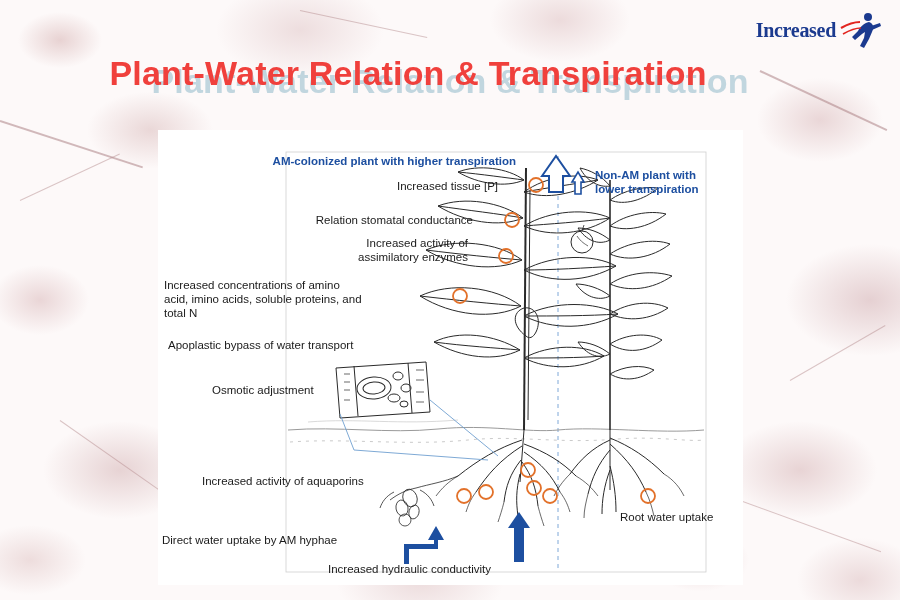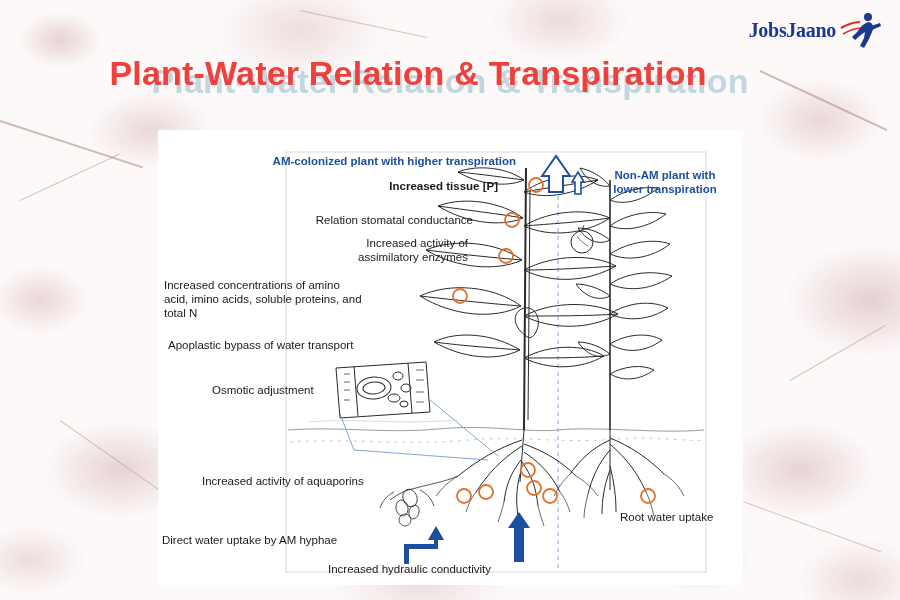--- a/index.html
+++ b/index.html
@@ -108,42 +108,41 @@
   .dlabel {
     position: absolute;
     font-size: 11.5px;
     color: #1a1a1a;
     line-height: 1.22;
     white-space: pre-line;
   }
   .dlabel.blue {
     color: #1d4fa0;
     font-weight: bold;
-    text-align: center;
   }
   .dlabel.right { text-align: right; }
 </style>
 </head>
 <body>
 
 <div id="page">
 
   <div class="bg-layer"></div>
 
   <div class="branch thick" style="left:0px; top:120px; width:150px; transform:rotate(18deg);"></div>
   <div class="branch" style="left:20px; top:200px; width:110px; transform:rotate(-25deg);"></div>
   <div class="branch" style="left:60px; top:420px; width:120px; transform:rotate(35deg);"></div>
   <div class="branch thick" style="left:760px; top:70px; width:140px; transform:rotate(25deg);"></div>
   <div class="branch" style="left:790px; top:380px; width:110px; transform:rotate(-30deg);"></div>
   <div class="branch" style="left:740px; top:500px; width:150px; transform:rotate(20deg);"></div>
   <div class="branch" style="left:300px; top:10px; width:130px; transform:rotate(12deg);"></div>
   <div class="branch" style="left:440px; top:570px; width:160px; transform:rotate(-10deg);"></div>
 
   <div class="logo">
-    <span class="logo-text">JobsJaano</span>
+    <span class="logo-text">Increased</span>
     <svg class="logo-mark" viewBox="0 0 44 40">
       <g fill="#1b3a8f">
         <circle cx="30" cy="7" r="4"></circle>
         <path d="M31 12 C26 13, 22 17, 20 21 L14 27 L17 30 L24 24 L27 22 L26 28 L22 36 L26 38 L31 29 L34 22 C36 18, 36 14, 31 12 Z"></path>
         <path d="M33 16 L42 13 L43 16 L34 20 Z"></path>
       </g>
       <path d="M3 18 C10 14, 16 12, 22 12" stroke="#e2251f" stroke-width="2.2" fill="none"></path>
       <path d="M5 24 C12 20, 17 18, 23 18" stroke="#e2251f" stroke-width="1.6" fill="none"></path>
     </svg>
   </div>
@@ -308,21 +307,21 @@
       <g fill="#1d4fa0">
         <path d="M356 432 L356 398 L350 398 L361 382 L372 398 L366 398 L366 432 Z"></path>
       </g>
     </svg>
 
     <div class="dlabel blue" style="left:38px; top:24px; width:320px; text-align:right;">AM-colonized plant with higher transpiration</div>
 
     <div class="dlabel blue" style="left:437px; top:38px; width:140px;">Non-AM plant with
 lower transpiration</div>
 
-    <div class="dlabel right" style="left:80px; top:49px; width:260px;font-weight:bold;">Increased tissue [P]</div>
+    <div class="dlabel right" style="left:80px; top:49px; width:260px;">Increased tissue [P]</div>
 
     <div class="dlabel right" style="left:30px; top:83px; width:285px;">Relation stomatal conductance</div>
 
     <div class="dlabel right" style="left:60px; top:106px; width:250px;">Increased activity of
 assimilatory enzymes</div>
 
     <div class="dlabel" style="left:6px; top:148px; width:280px;">Increased concentrations of amino
 acid, imino acids, soluble proteins, and
 total N</div>
 

